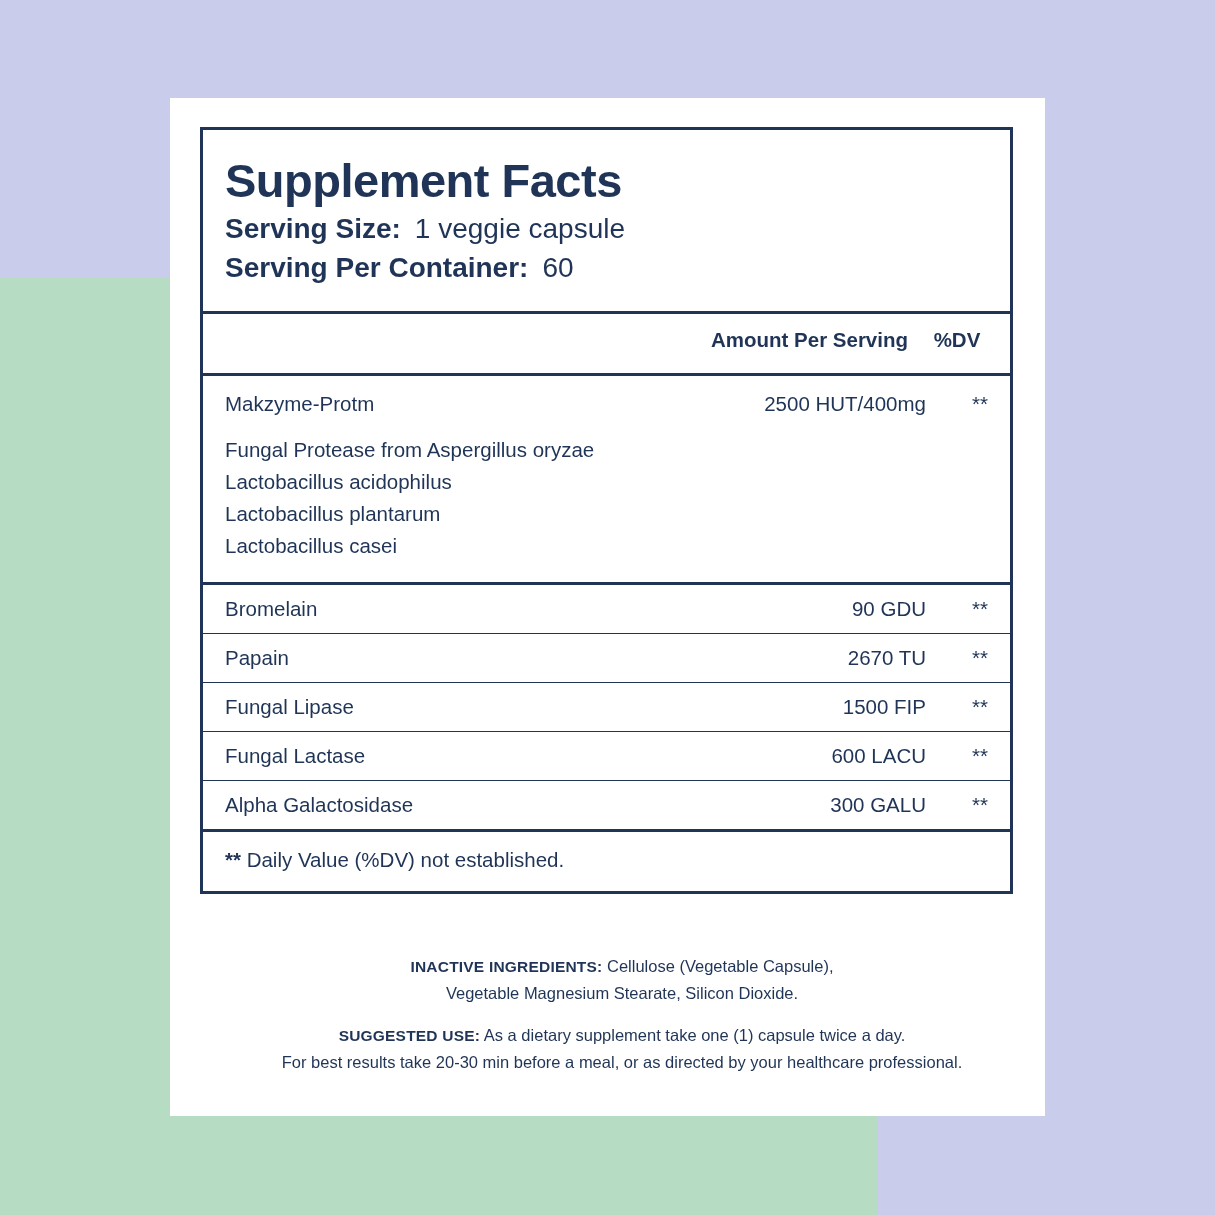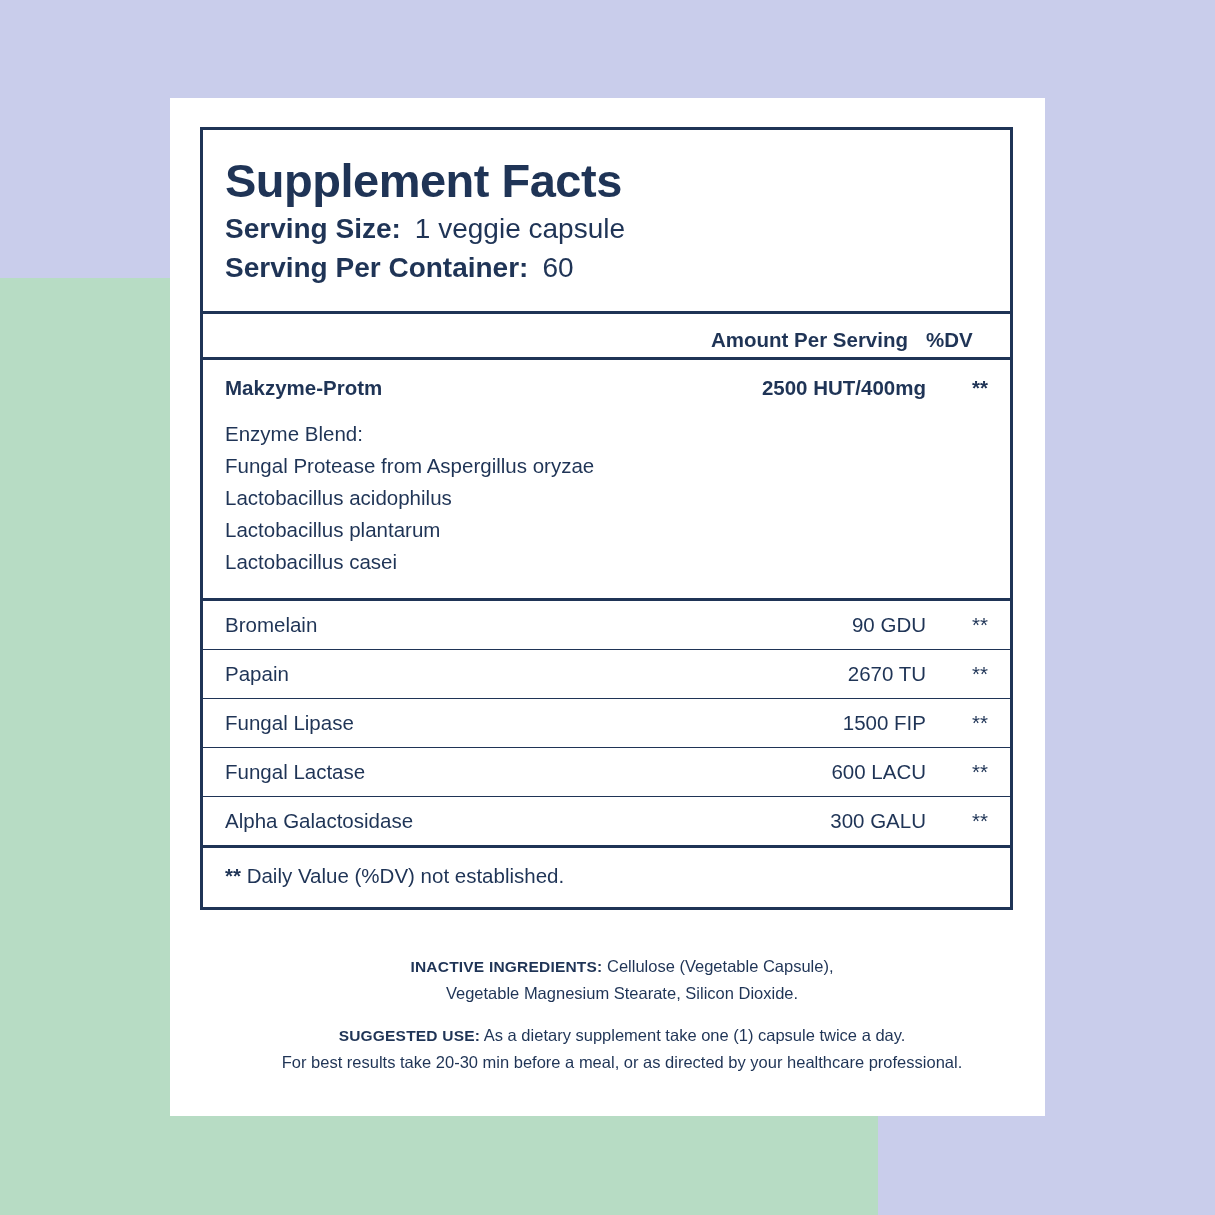--- a/index.html
+++ b/index.html
@@ -79,36 +79,35 @@
   #serving-block { padding-bottom: 20px; }
 
   
   #amount-header {
     display: flex;
     justify-content: flex-end;
     align-items: baseline;
     font-size: 20.5px;
     font-weight: bold;
     padding-top: 14px;
-    padding-bottom: 5px;
+    padding-bottom: 21px;
   }
   #amount-header .aps { margin-right: 18px; }
-  #amount-header .dv { width: 62px; text-align: left; }
+  #amount-header .dv { width: 62px; text-align: center; }
 
   
   #blend-block {
     padding-top: 16px;
     padding-bottom: 20px;
   }
   .blend-top {
     display: flex;
     align-items: baseline;
     font-size: 20.5px;
     margin-bottom: 18px;
-    font-weight: bold;
   }
   .blend-top .name { flex: 1; }
   .blend-top .amt { text-align: right; }
   .blend-top .dv { width: 62px; text-align: right; }
   .blend-sub {
     font-size: 20.5px;
     line-height: 1.56;
   }
 
   
@@ -173,21 +172,20 @@
       <span class="dv">%DV</span>
     </div>
 
     <div class="sf-section rule-thick" id="blend-block">
       <div class="blend-top">
         <span class="name">Makzyme-Protm</span>
         <span class="amt">2500 HUT/400mg</span>
         <span class="dv">**</span>
       </div>
       <div class="blend-sub">
-        <div>Enzyme Blend:</div>
         <div>Fungal Protease from Aspergillus oryzae</div>
         <div>Lactobacillus acidophilus</div>
         <div>Lactobacillus plantarum</div>
         <div>Lactobacillus casei</div>
       </div>
     </div>
 
     <div class="sf-section rule-thick ing-row">
       <span class="name">Bromelain</span>
       <span class="amt">90 GDU</span>

